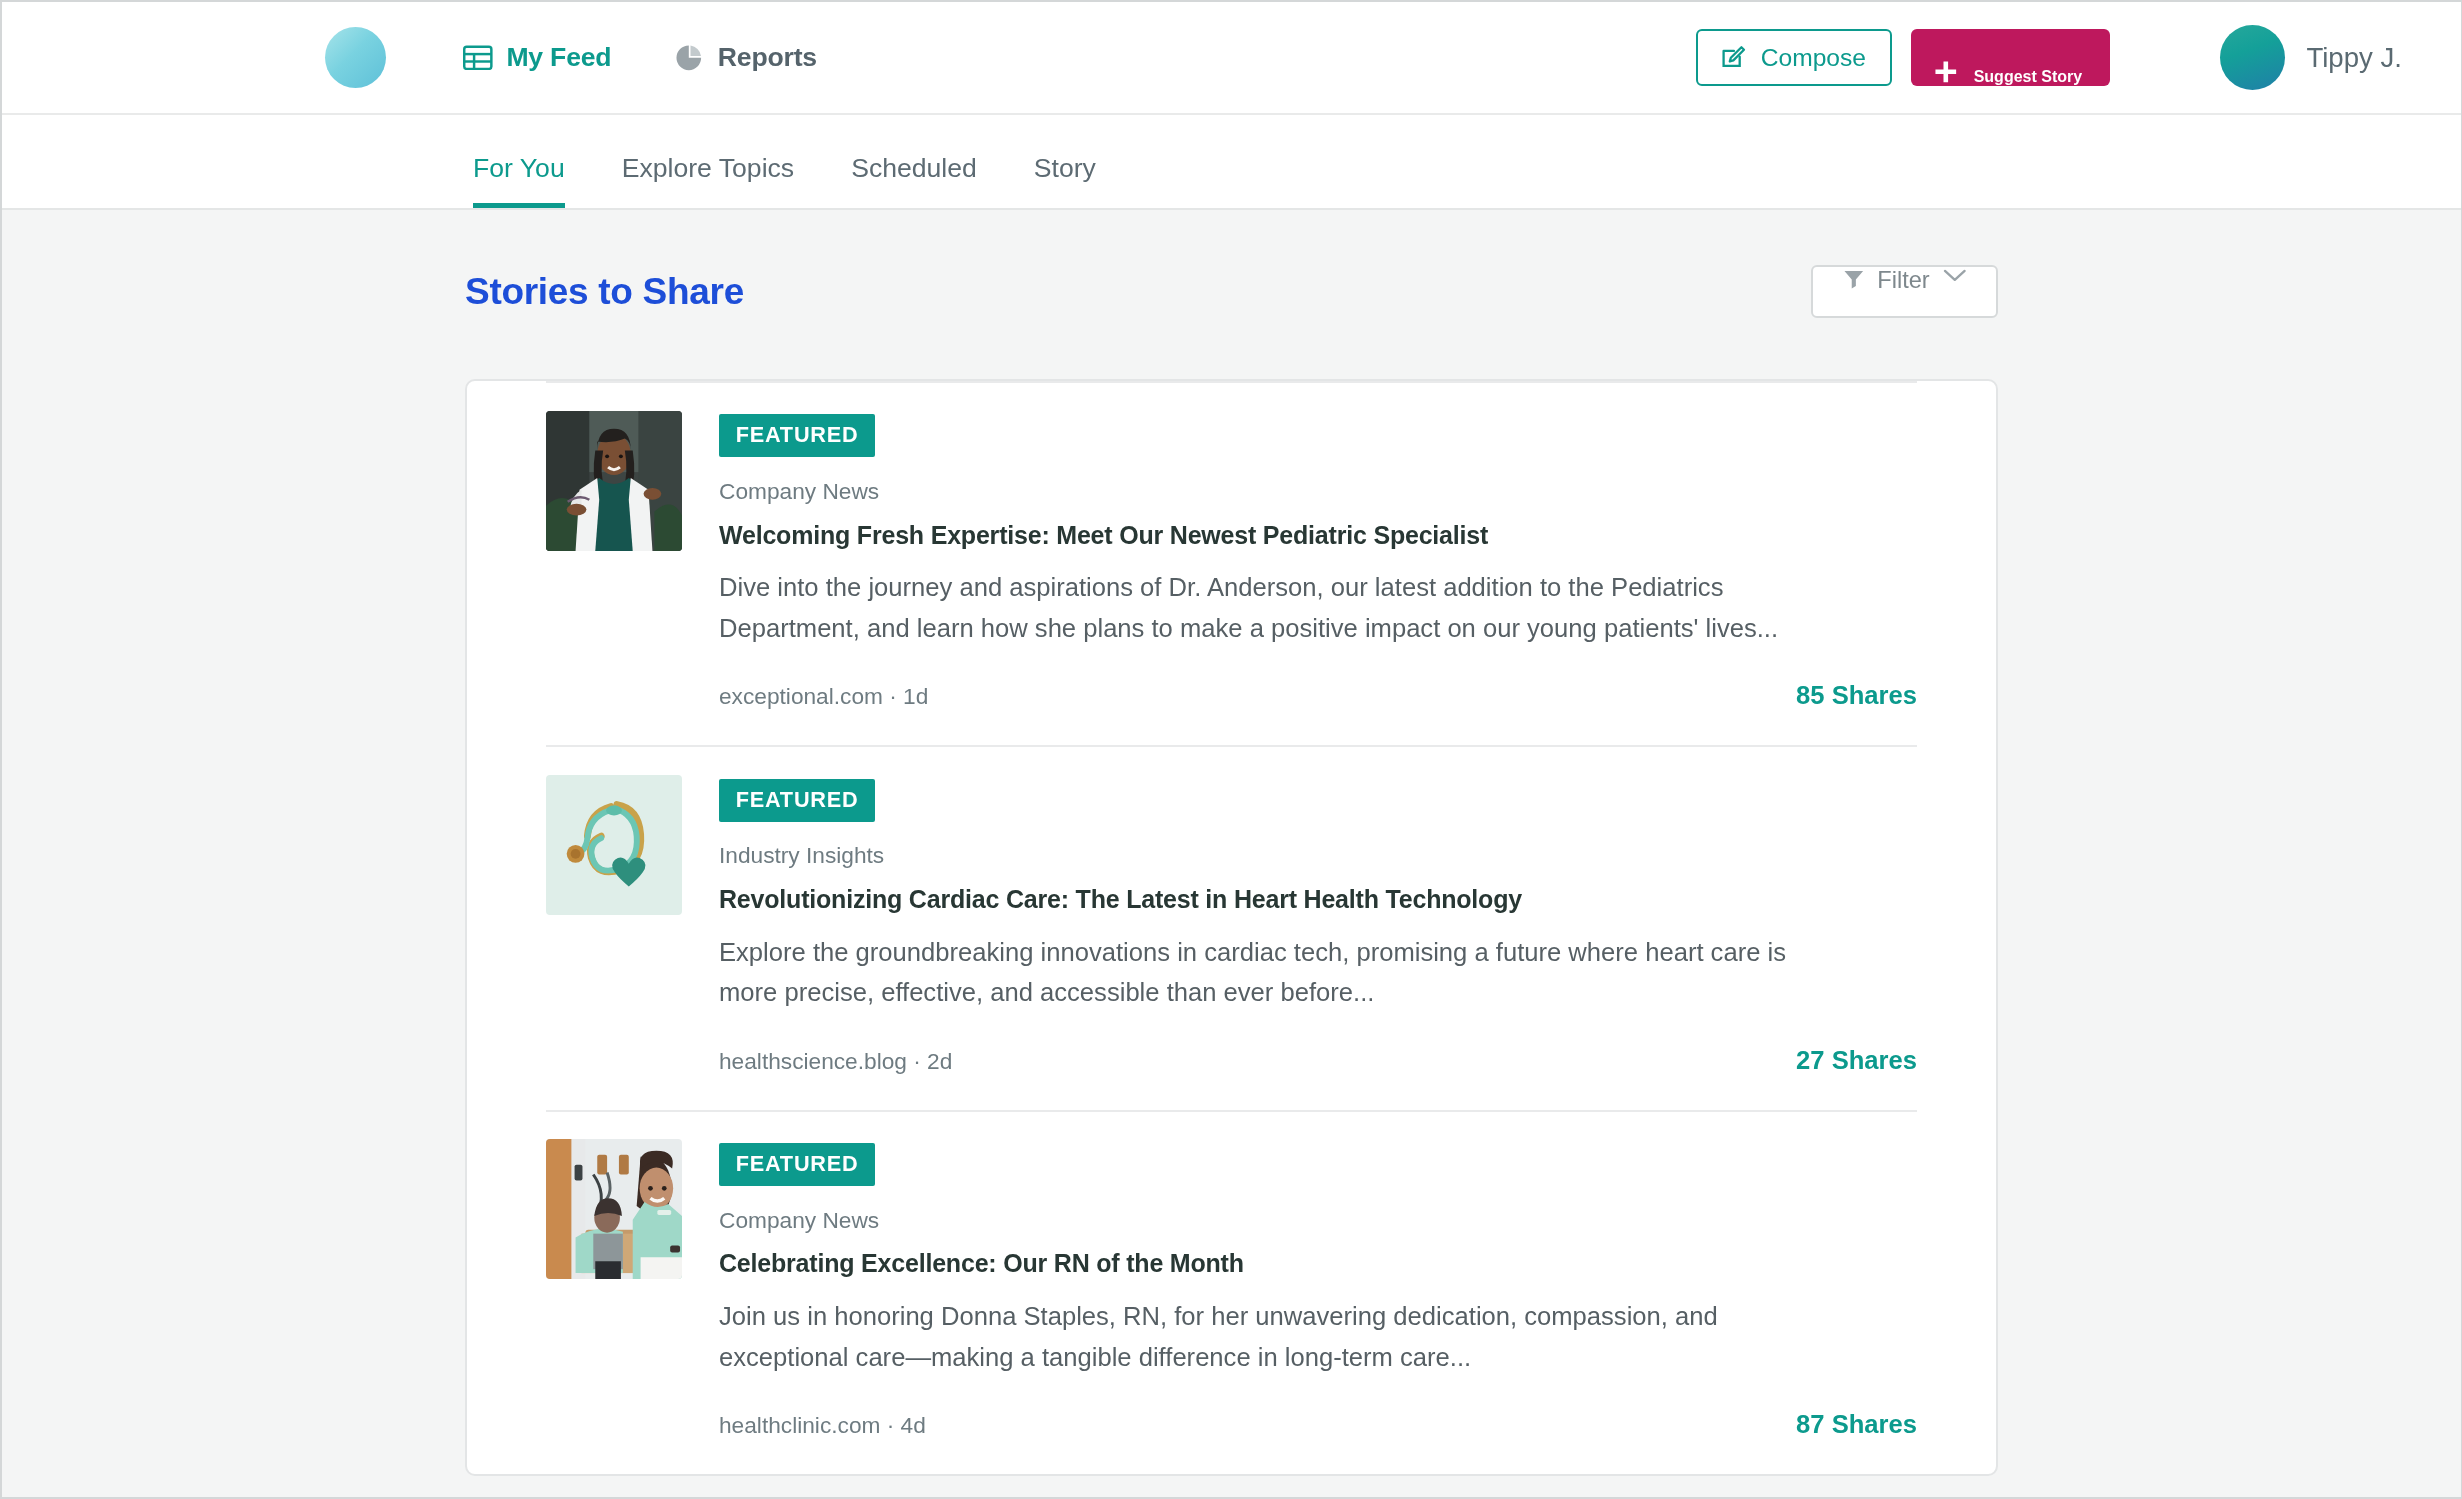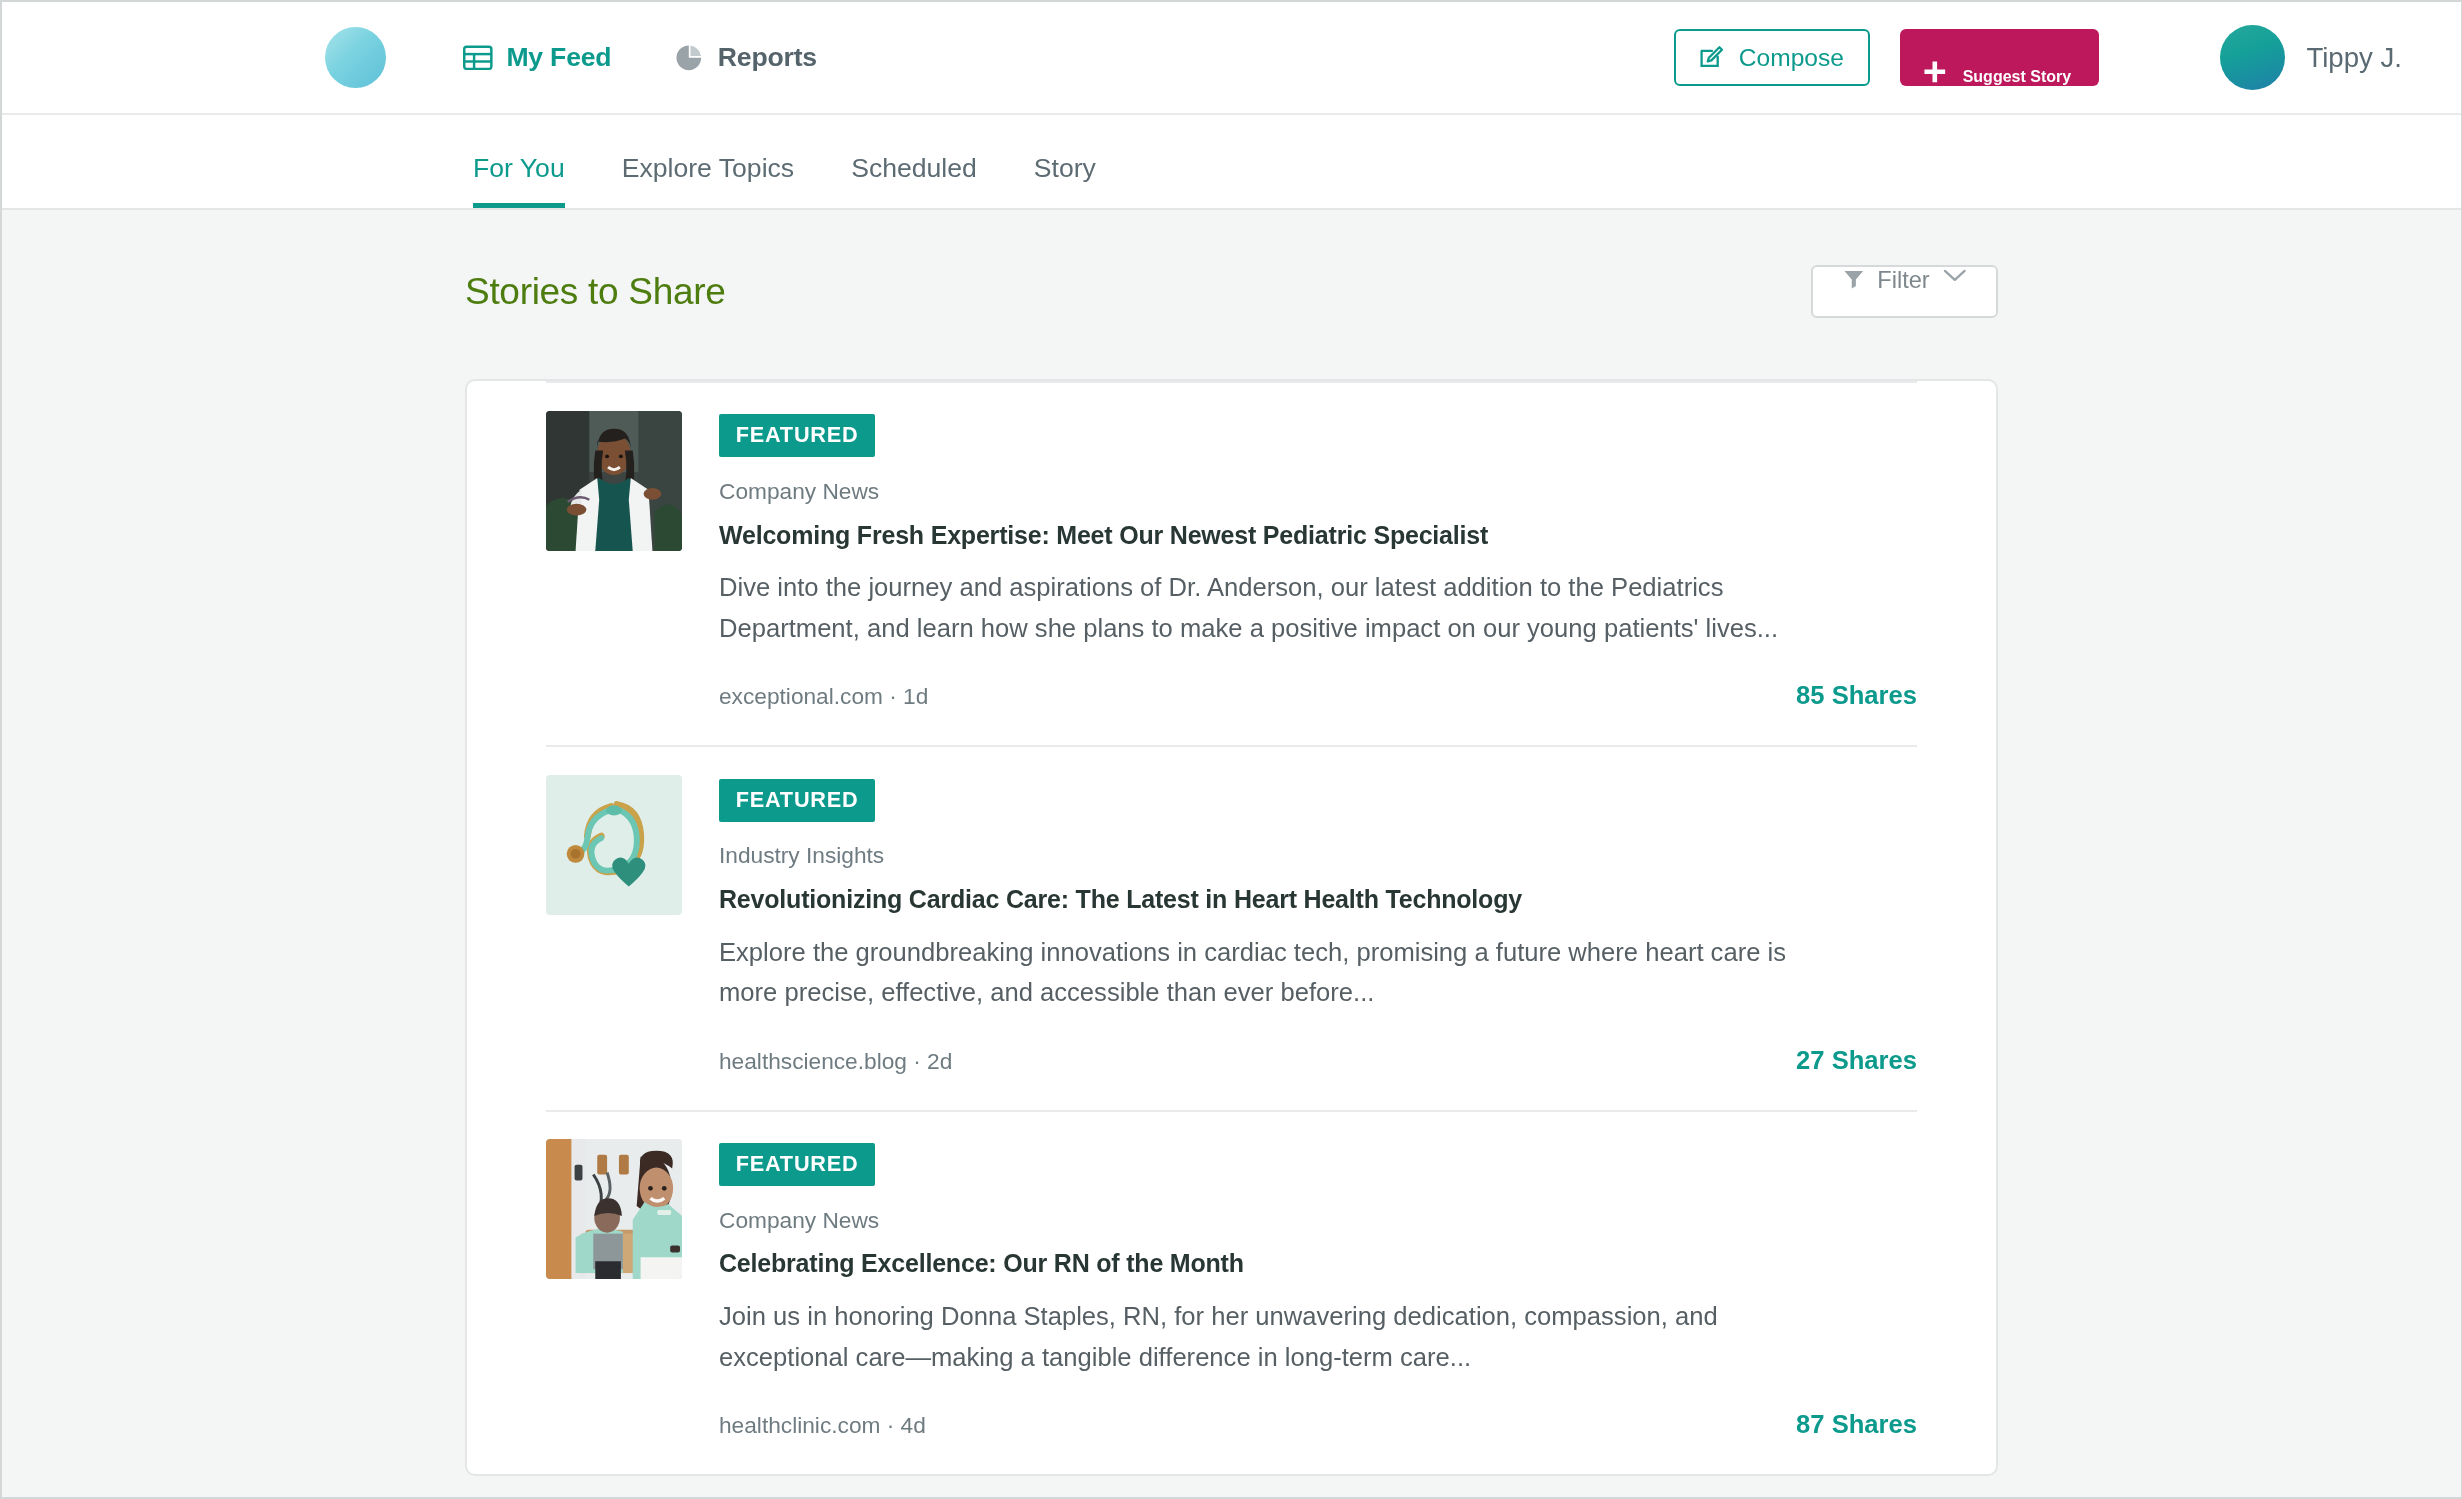--- a/index.html
+++ b/index.html
@@ -38,21 +38,21 @@
   .nav-item {
     display: flex; align-items: center; gap: 13.8px;
     font-size: 26.6px; font-weight: bold; letter-spacing: -0.2px;
     color: #55636b; cursor: pointer;
   }
   .nav-item.active { color: #0c9a8d; }
   .nav-icon { display: inline-flex; align-items: center; justify-content: center; }
 
   .topbar-right {
     margin-left: auto;
-    display: flex; align-items: center; gap: 30px;
+    display: flex; align-items: center; gap: 19px;
   }
   .btn-compose {
     display: flex; align-items: center; gap: 13.8px;
     height: 57px; padding: 0 23.6px 0 21.7px;
     border: 2px solid #0c9a8d; border-radius: 5.9px;
     background: #ffffff; color: #0c9a8d;
     font-size: 24.6px; font-family: "Liberation Sans", sans-serif;
     cursor: pointer;
   }
   .btn-suggest {
@@ -93,21 +93,21 @@
   }
 
   
   .content { padding: 0; }
   .content-head {
     display: flex; align-items: center;
     padding: 55px 0 0 0;
     margin: 0 463px 0 463px;
   }
   .page-title {
-    font-size: 37px; font-weight: normal; color: #4d7c0f;
+    font-size: 37px; font-weight: bold; color: #1d4ed8;
     letter-spacing: -0.3px;
   }
   .head-tools { margin-left: auto; display: flex; align-items: center; gap: 17.7px; }
   .search-box {
     width: 477px; height: 53px;
     border: 2px solid #d6d9da; border-radius: 5.9px;
     background: #ffffff;
     display: flex; align-items: center; gap: 13.8px;
     padding: 0 17.7px;
   }

